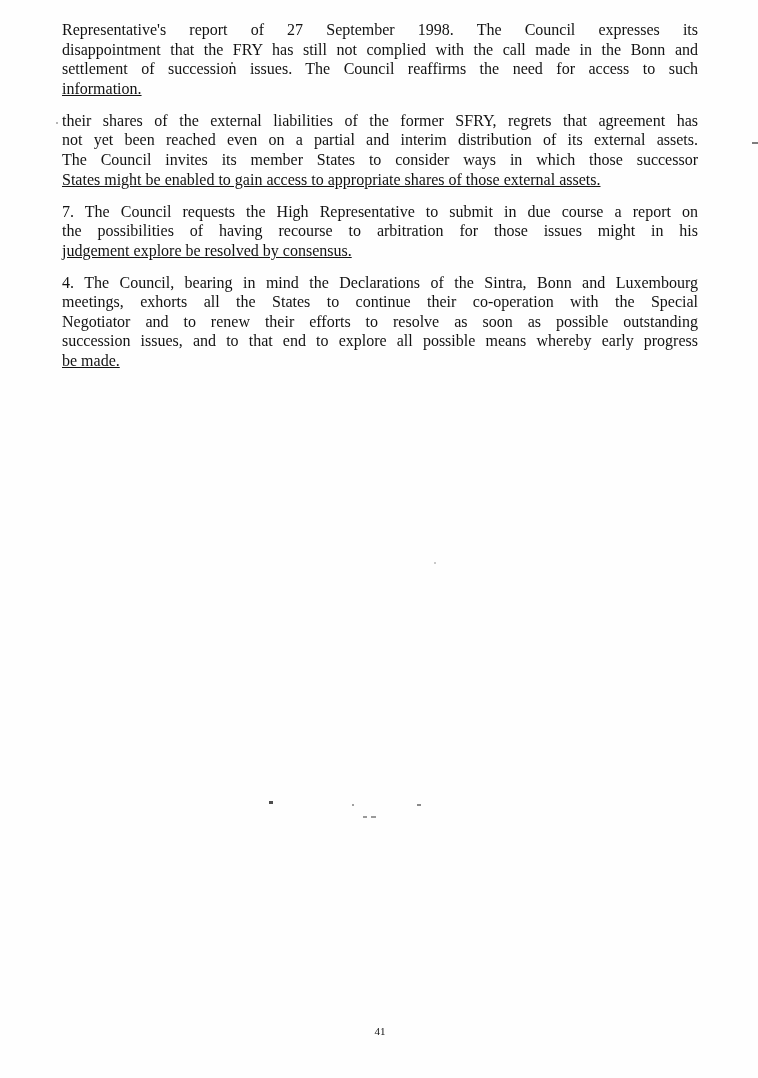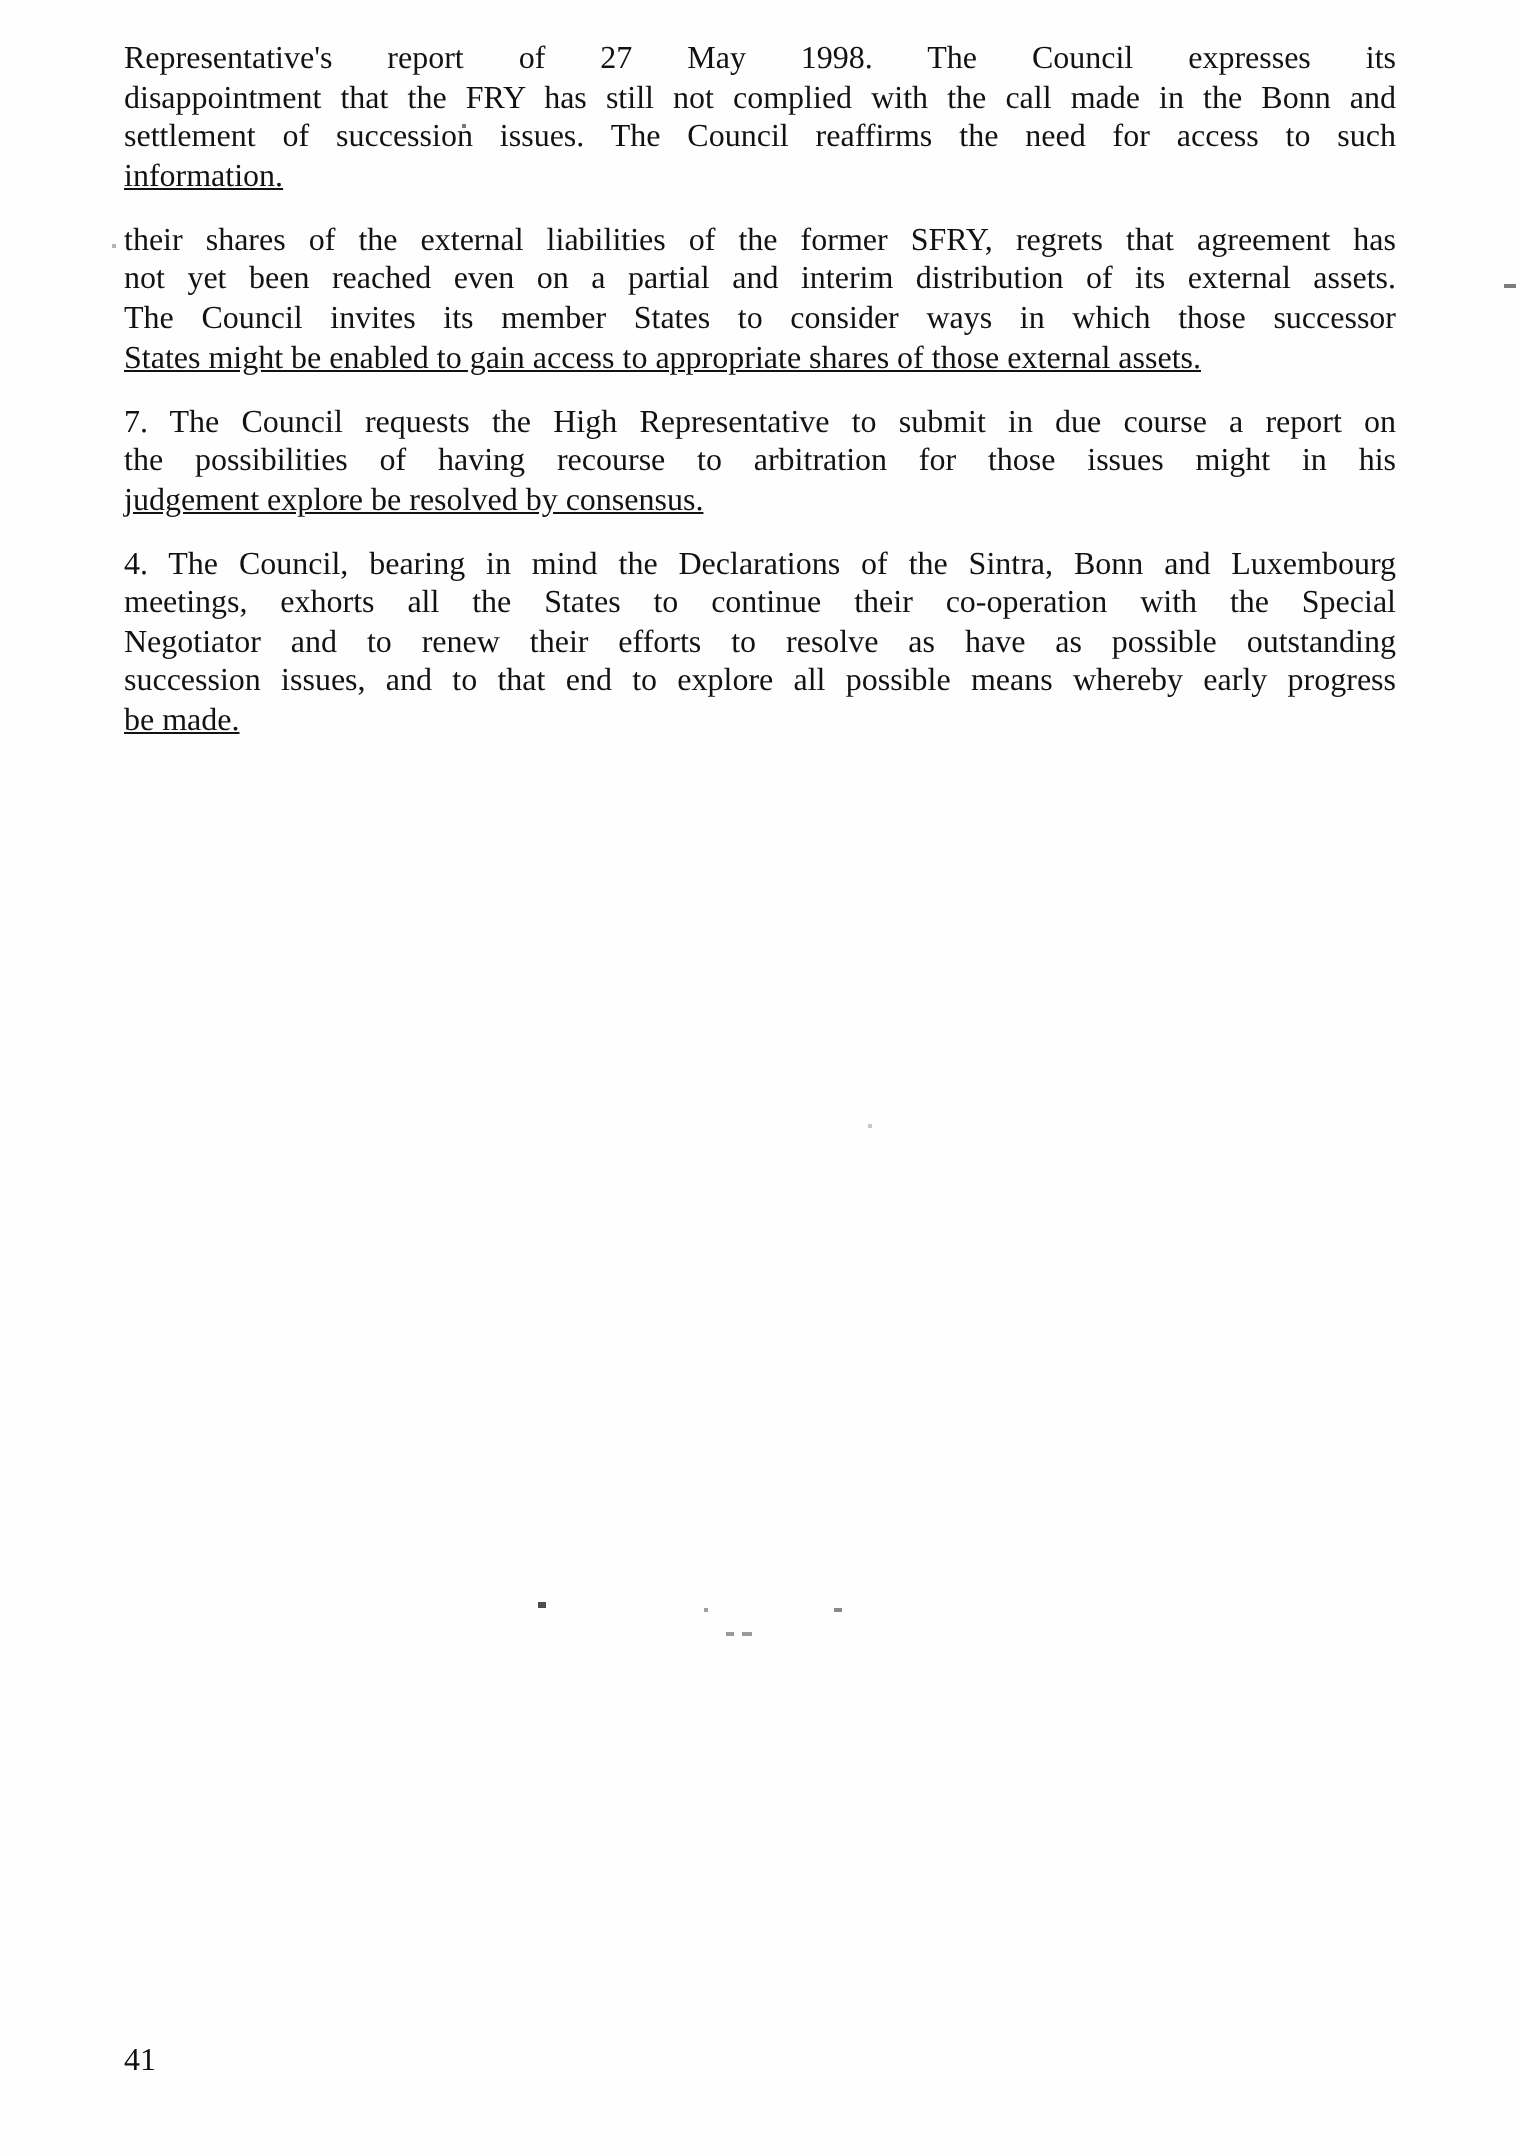--- a/index.html
+++ b/index.html
@@ -35,39 +35,39 @@
   .line.last {
     text-align: left;
     text-align-last: left;
     text-decoration: underline;
   }
   .page-number {
     position: absolute;
     left: 62px;
     top: 1021px;
     width: 636px;
-    text-align: left;
-    font-size: 16px;
+    text-align: center;
+    font-size: 11px;
     line-height: 20px;
     color: #101010;
   }
   .speck {
     position: absolute;
     background: #8a8a8a;
   }
 </style>
 </head>
 <body>
 
 <div class="page">
 
   <div class="text-block">
 
     <div class="para">
-      <div class="line">Representative's report of 27 May 1998. The Council expresses its</div>
+      <div class="line">Representative's report of 27 September 1998. The Council expresses its</div>
       <div class="line">disappointment that the FRY has still not complied with the call made in the Bonn and</div>
       <div class="line">settlement of succession issues. The Council reaffirms the need for access to such</div>
       <div class="line last">information.</div>
     </div>
 
     <div class="para">
       <div class="line">their shares of the external liabilities of the former SFRY, regrets that agreement has</div>
       <div class="line">not yet been reached even on a partial and interim distribution of its external assets.</div>
       <div class="line">The Council invites its member States to consider ways in which those successor</div>
       <div class="line last">States might be enabled to gain access to appropriate shares of those external assets.</div>
@@ -75,21 +75,21 @@
 
     <div class="para">
       <div class="line">7. The Council requests the High Representative to submit in due course a report on</div>
       <div class="line">the possibilities of having recourse to arbitration for those issues might in his</div>
       <div class="line last">judgement explore be resolved by consensus.</div>
     </div>
 
     <div class="para">
       <div class="line">4. The Council, bearing in mind the Declarations of the Sintra, Bonn and Luxembourg</div>
       <div class="line">meetings, exhorts all the States to continue their co-operation with the Special</div>
-      <div class="line">Negotiator and to renew their efforts to resolve as have as possible outstanding</div>
+      <div class="line">Negotiator and to renew their efforts to resolve as soon as possible outstanding</div>
       <div class="line">succession issues, and to that end to explore all possible means whereby early progress</div>
       <div class="line last">be made.</div>
     </div>
 
   </div>
 
   <div class="speck" style="left:269px; top:801px; width:4px; height:3px; background:#4d4d4d;"></div>
   <div class="speck" style="left:352px; top:804px; width:2px; height:2px; background:#a0a0a0;"></div>
   <div class="speck" style="left:417px; top:804px; width:4px; height:2px; background:#8a8a8a;"></div>
   <div class="speck" style="left:363px; top:816px; width:4px; height:2px; background:#9a9a9a;"></div>

